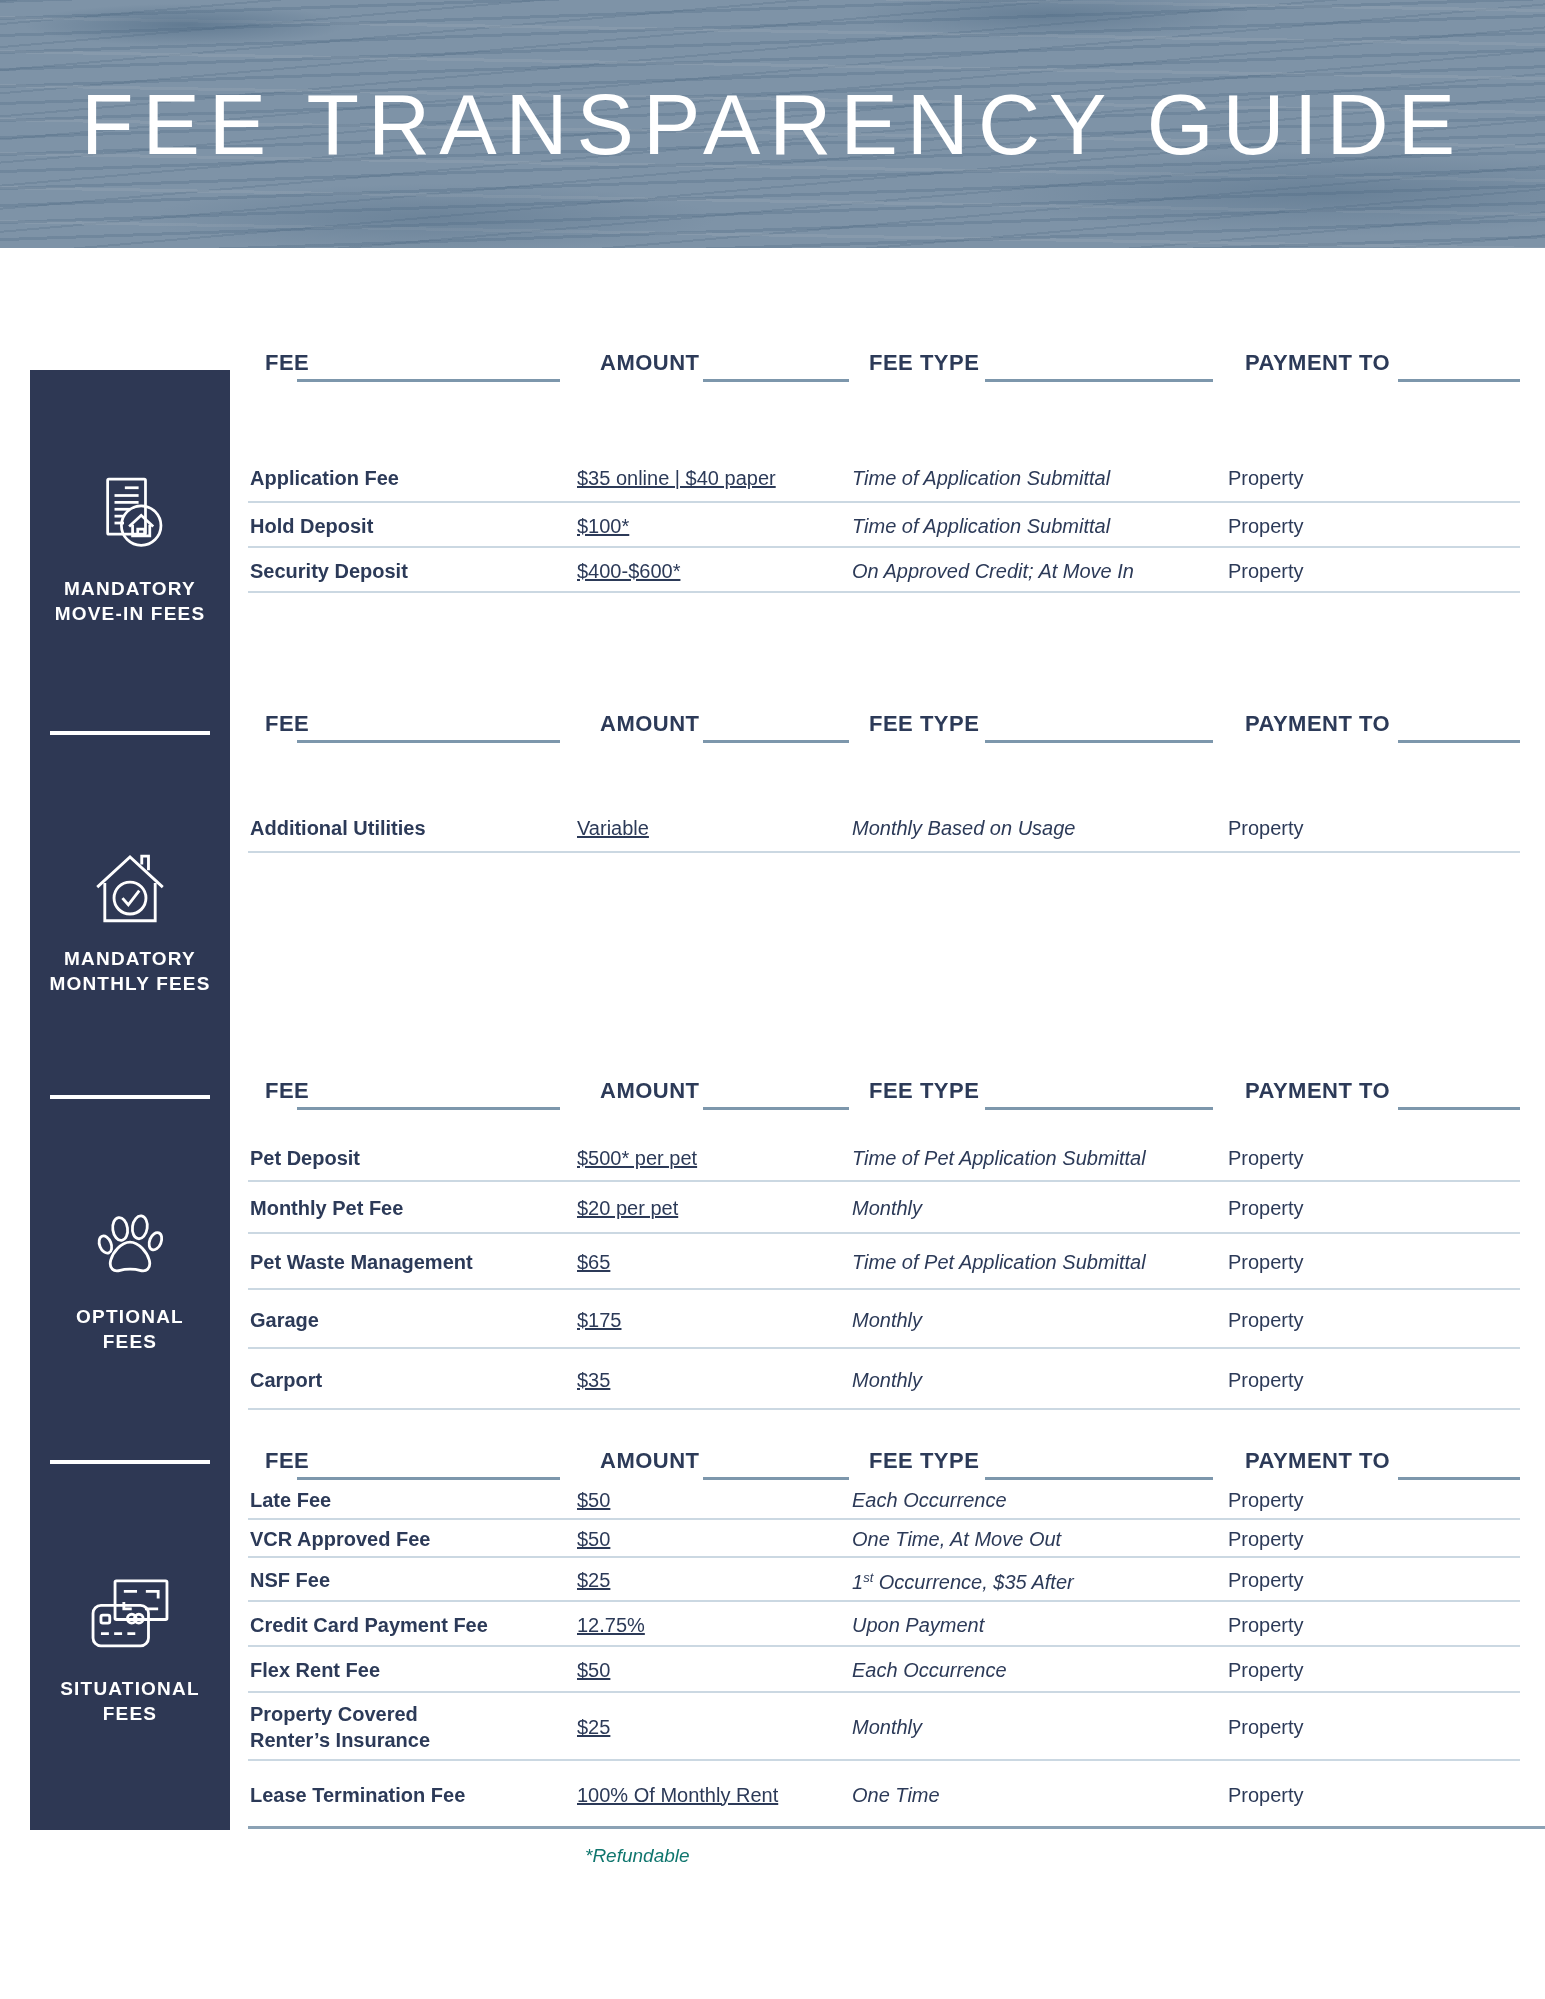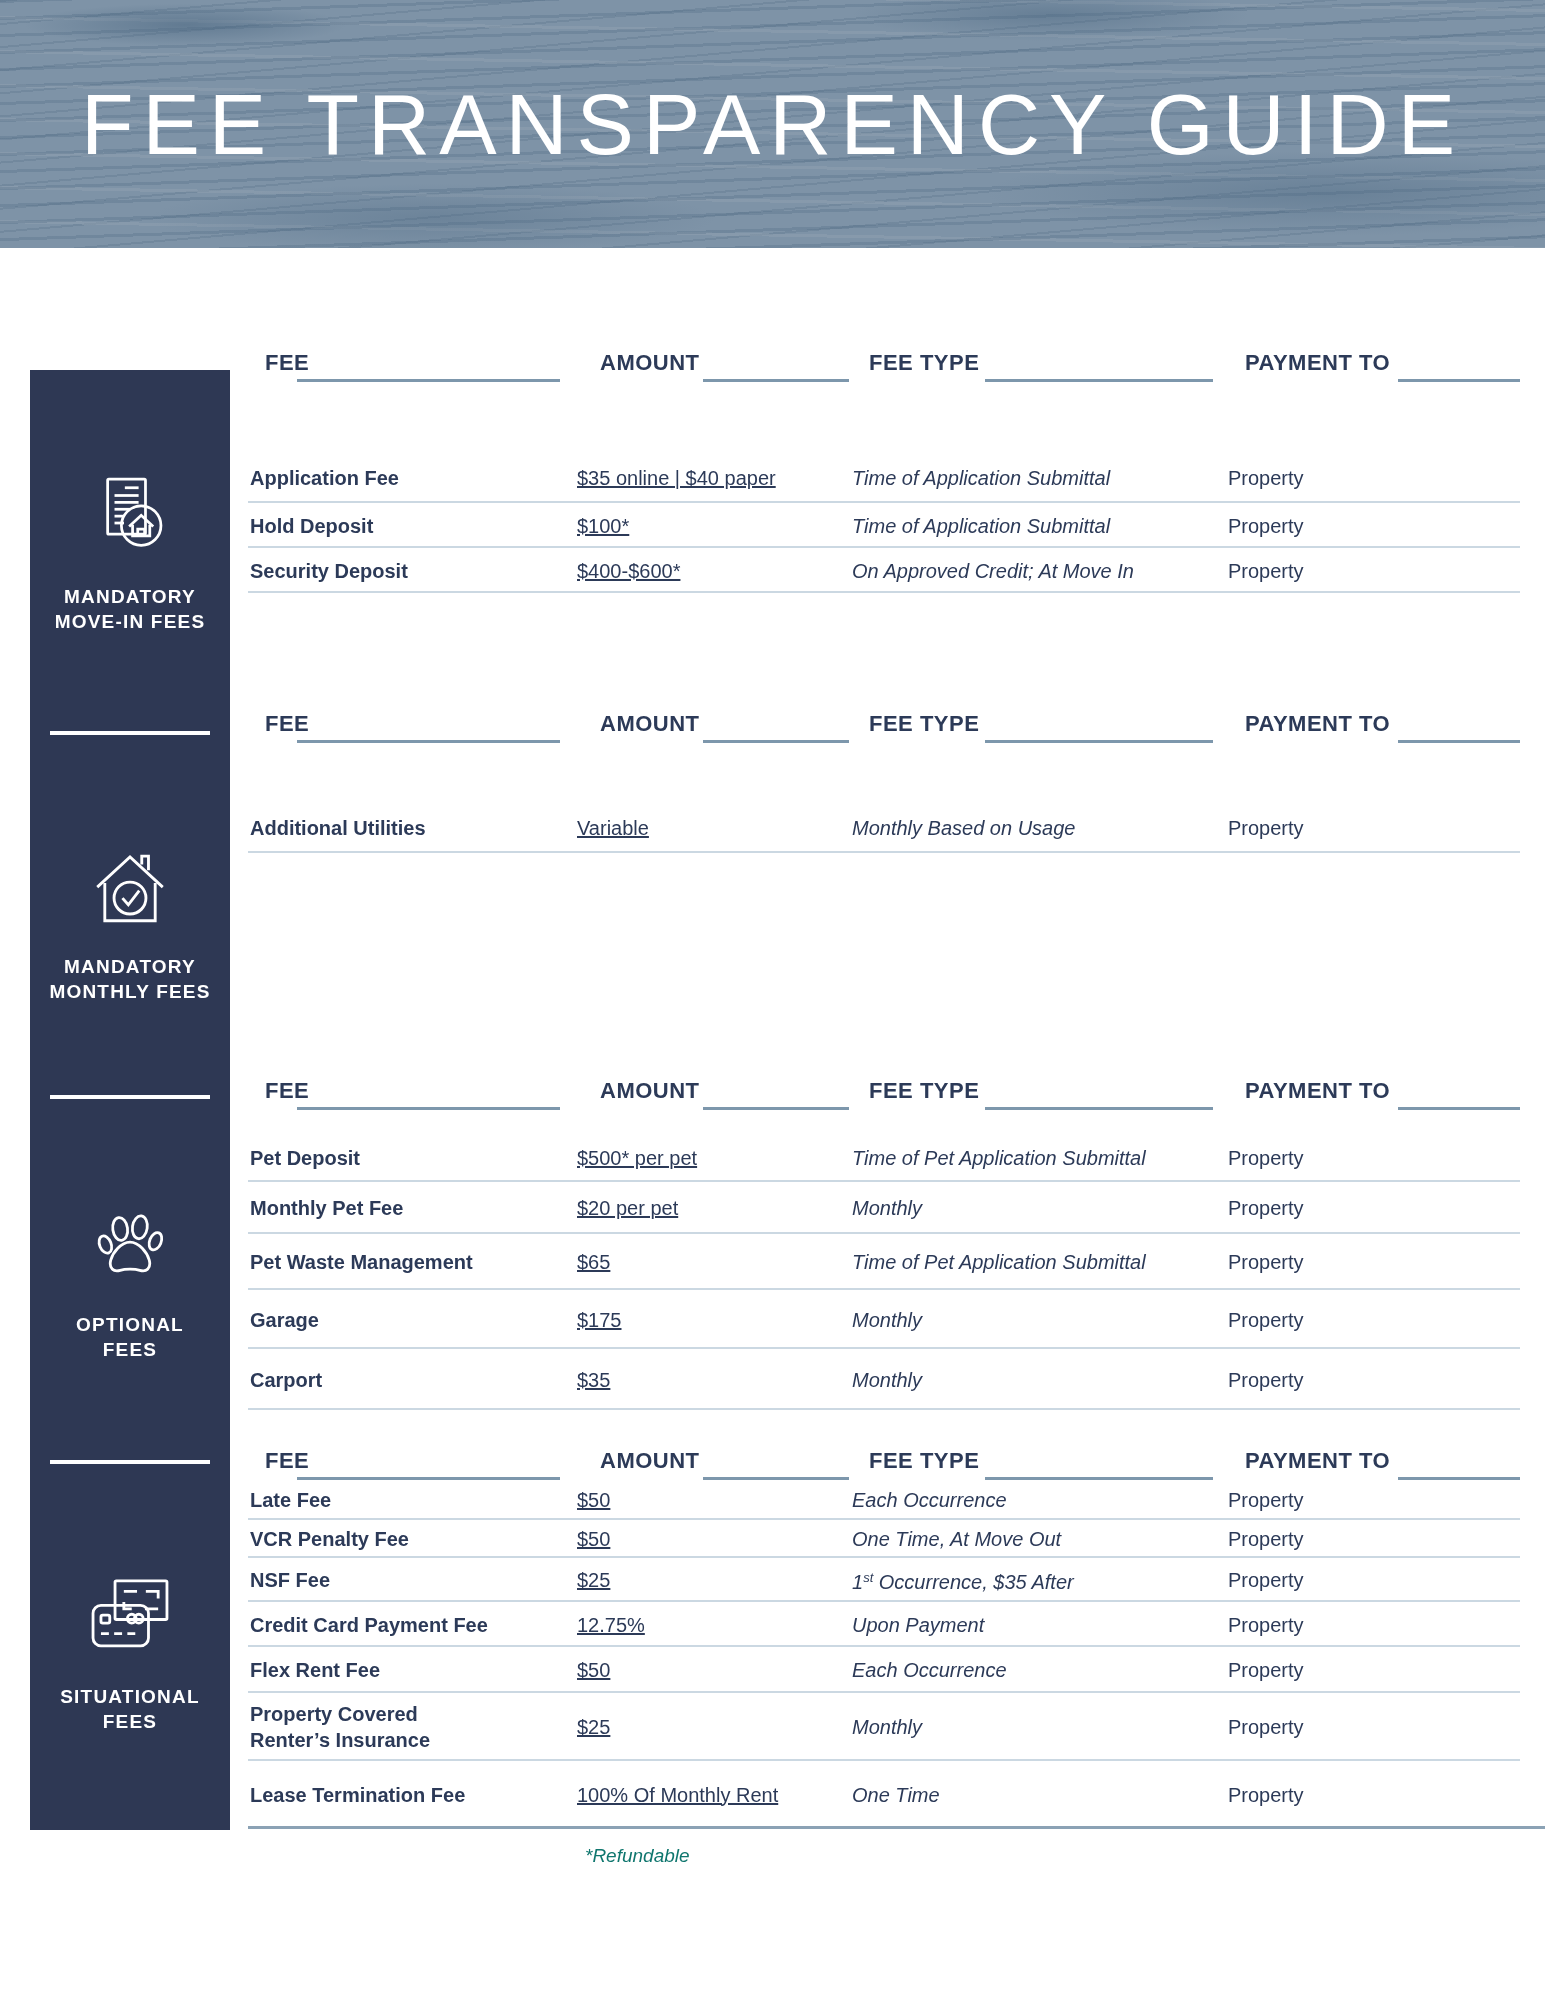--- a/index.html
+++ b/index.html
@@ -26,21 +26,21 @@
     color:#ffffff;white-space:nowrap;
   }
   
   .sidebar{
     position:absolute;left:30px;top:370px;width:200px;height:1460px;
     background:#2E3854;
   }
   .side-group{position:absolute;left:0;width:200px;text-align:center;}
   .side-icon{display:block;margin:0 auto;}
   .side-label{
-    margin-top:24px;color:#ffffff;font-size:19px;font-weight:700;
+    margin-top:16px;color:#ffffff;font-size:19px;font-weight:700;
     letter-spacing:1.2px;line-height:25px;
   }
   .side-divider{
     position:absolute;left:20px;width:160px;height:4px;background:#ffffff;
   }
   
   .tbl{position:absolute;left:248px;width:1272px;}
   .s0{top:350px;} .s1{top:711px;} .s2{top:1078px;} .s3{top:1448px;}
   .thead{position:relative;height:42px;}
   .hlabel{
@@ -281,21 +281,21 @@
       <div class="rows" style="top: 32px;">
   <div class="row" style="height: 40px;">
     <span class="cell c-fee">Late Fee</span>
     <span class="cell c-amount">$50</span>
     <span class="cell c-feetype">Each Occurrence</span>
     <span class="cell c-payto">Property</span>
     <span class="sep"></span>
   </div>
 
   <div class="row" style="height: 38px;">
-    <span class="cell c-fee">VCR Penalty Fee</span>
+    <span class="cell c-fee">VCR Approved Fee</span>
     <span class="cell c-amount">$50</span>
     <span class="cell c-feetype">One Time, At Move Out</span>
     <span class="cell c-payto">Property</span>
     <span class="sep"></span>
   </div>
 
   <div class="row" style="height: 44px;">
     <span class="cell c-fee">NSF Fee</span>
     <span class="cell c-amount">$25</span>
     <span class="cell c-feetype">1<sup>st</sup> Occurrence, $35 After</span>

